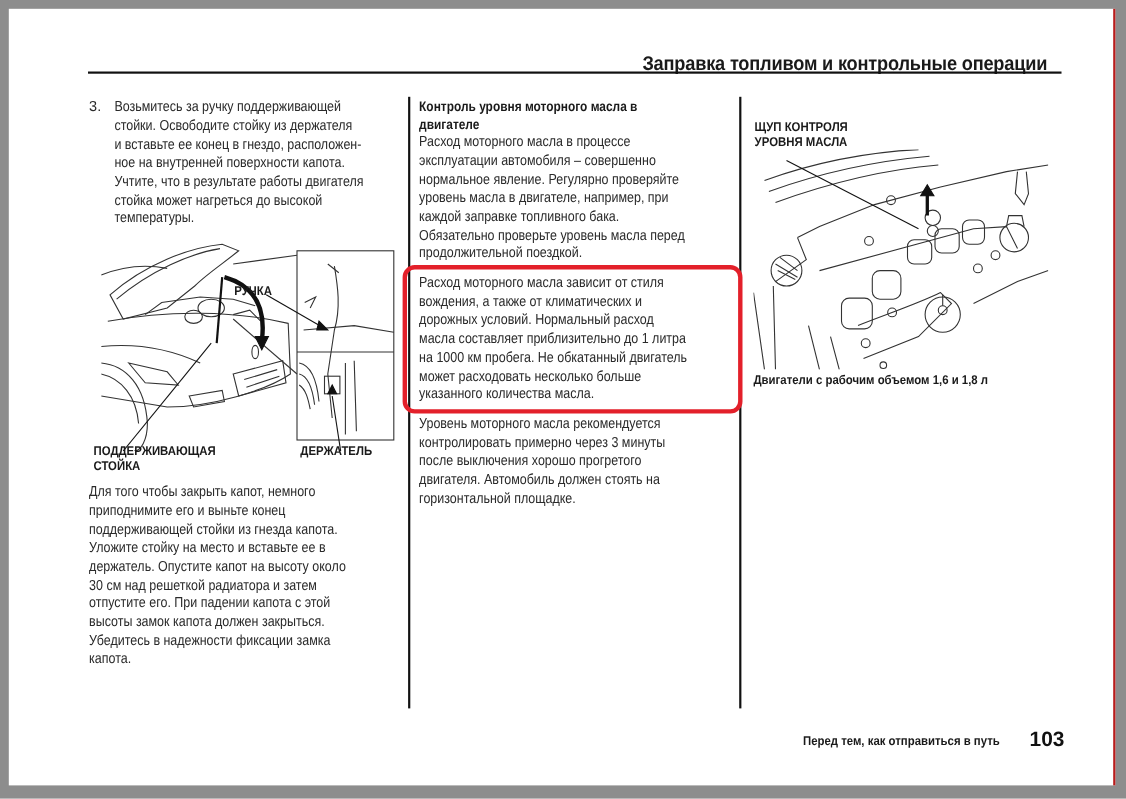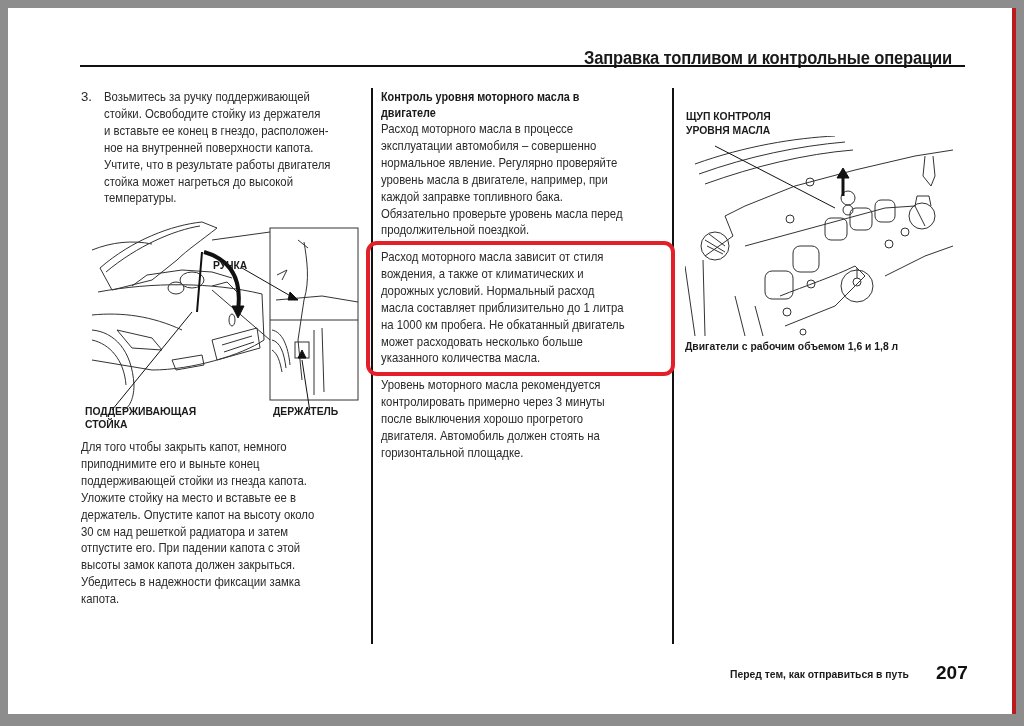--- a/index.html
+++ b/index.html
@@ -2,21 +2,21 @@
 <html><head>
 <meta charset="utf-8">
 <style>
   html, body { margin:0; padding:0; }
   body {
     width:1024px; height:726px; background:#8d8d8d; position:relative; overflow:hidden;
     font-family:"Liberation Sans", "DejaVu Sans", sans-serif; color:#222;
   }
   .page {
     position:absolute; left:8px; top:8px; width:1004px; height:706px; background:#fff;
-    border-right:4px solid #b91c1c;
+    border-right:2px solid #b91c1c;
   }
   .header-title {
     position:absolute; right:60px; top:40px; font-size:18px; font-weight:bold;
     letter-spacing:-0.2px; color:#1a1a1a; transform:scaleX(0.92); transform-origin:right center;
   }
   .header-rule {
     position:absolute; left:72px; right:47px; top:57px; height:2px; background:#111;
   }
   .col-divider { position:absolute; top:80px; width:2px; height:556px; background:#111; }
   .txt {
@@ -211,14 +211,14 @@
     </g>
     <g stroke="#111" fill="#111">
       <line x1="30" y1="10" x2="150" y2="72" stroke-width="1" fill="none"></line>
       <line x1="158" y1="60" x2="158" y2="40" stroke-width="3"></line>
       <polygon points="152,42 164,42 158,32"></polygon>
     </g>
   </svg>
   <div class="caption" style="left:677px; top:332px;">Двигатели с рабочим объемом 1,6 и 1,8 л</div>
 
   <div class="footer-text">Перед тем, как отправиться в путь</div>
-  <div class="page-number">207</div>
+  <div class="page-number">103</div>
 </div>
 
 </body></html>

